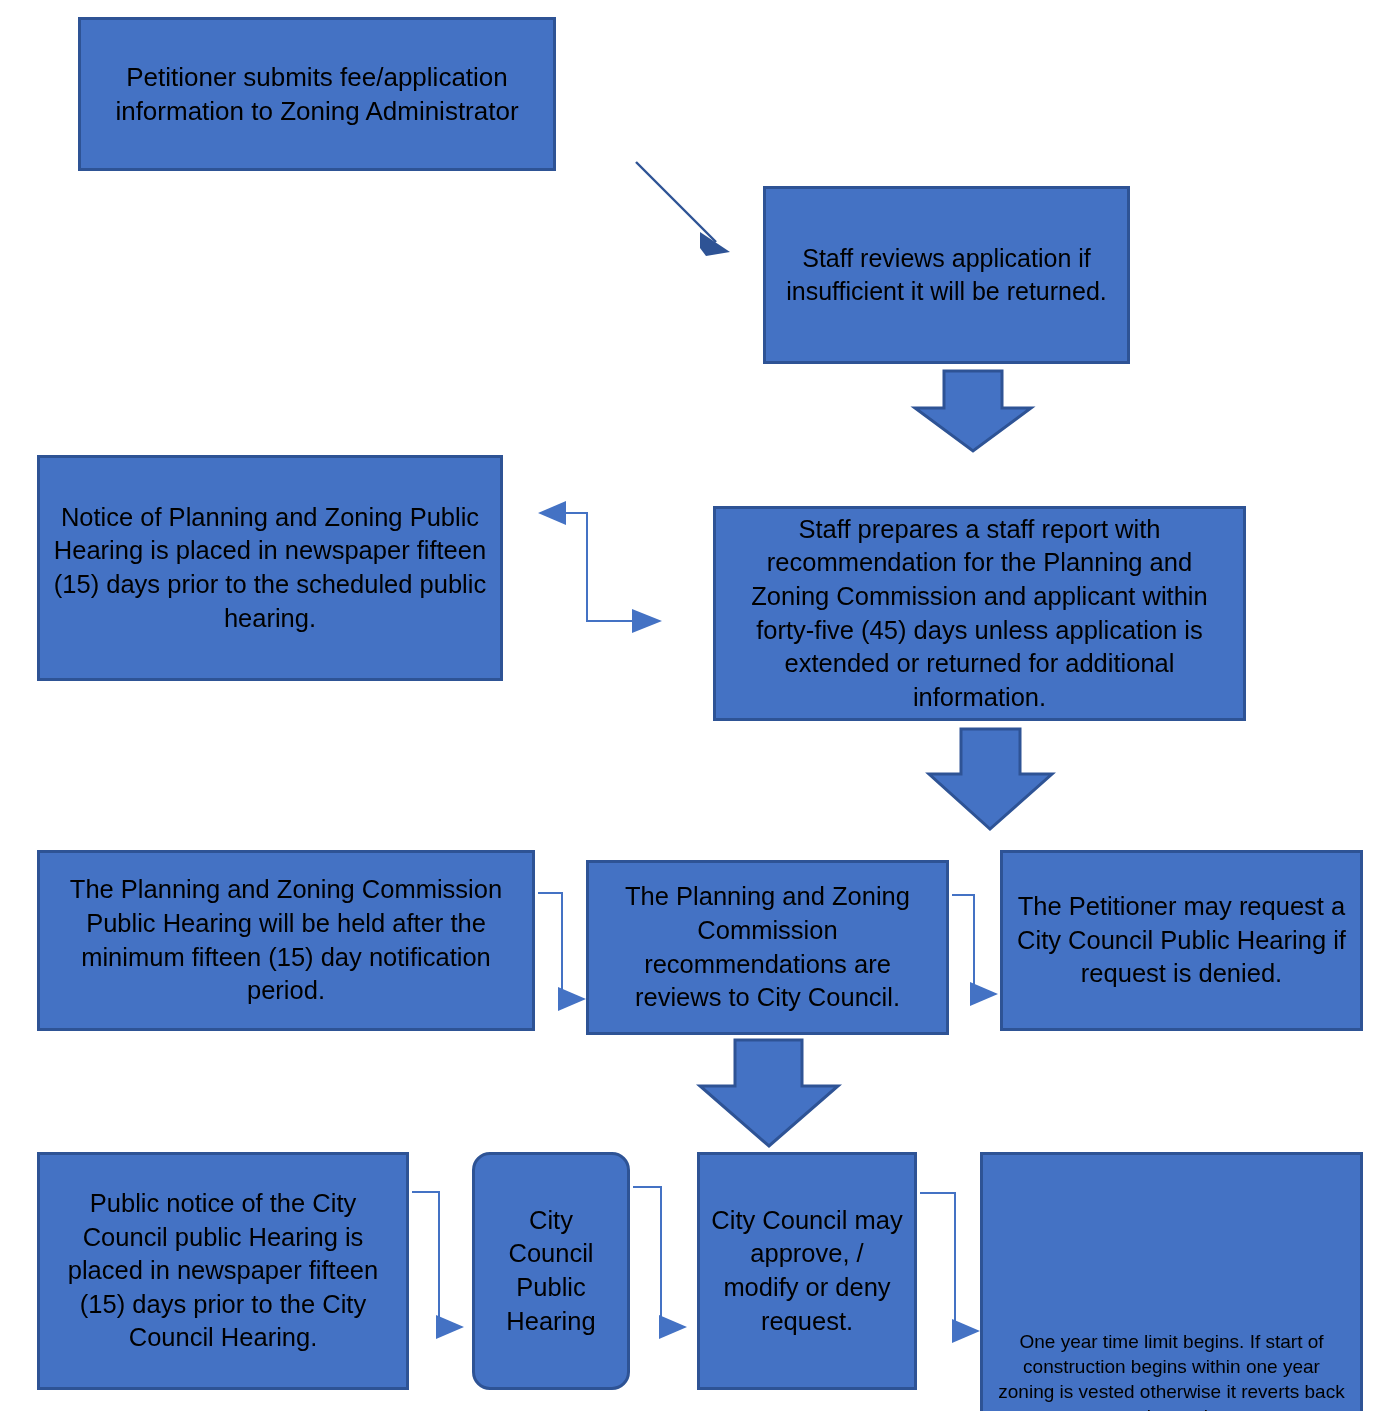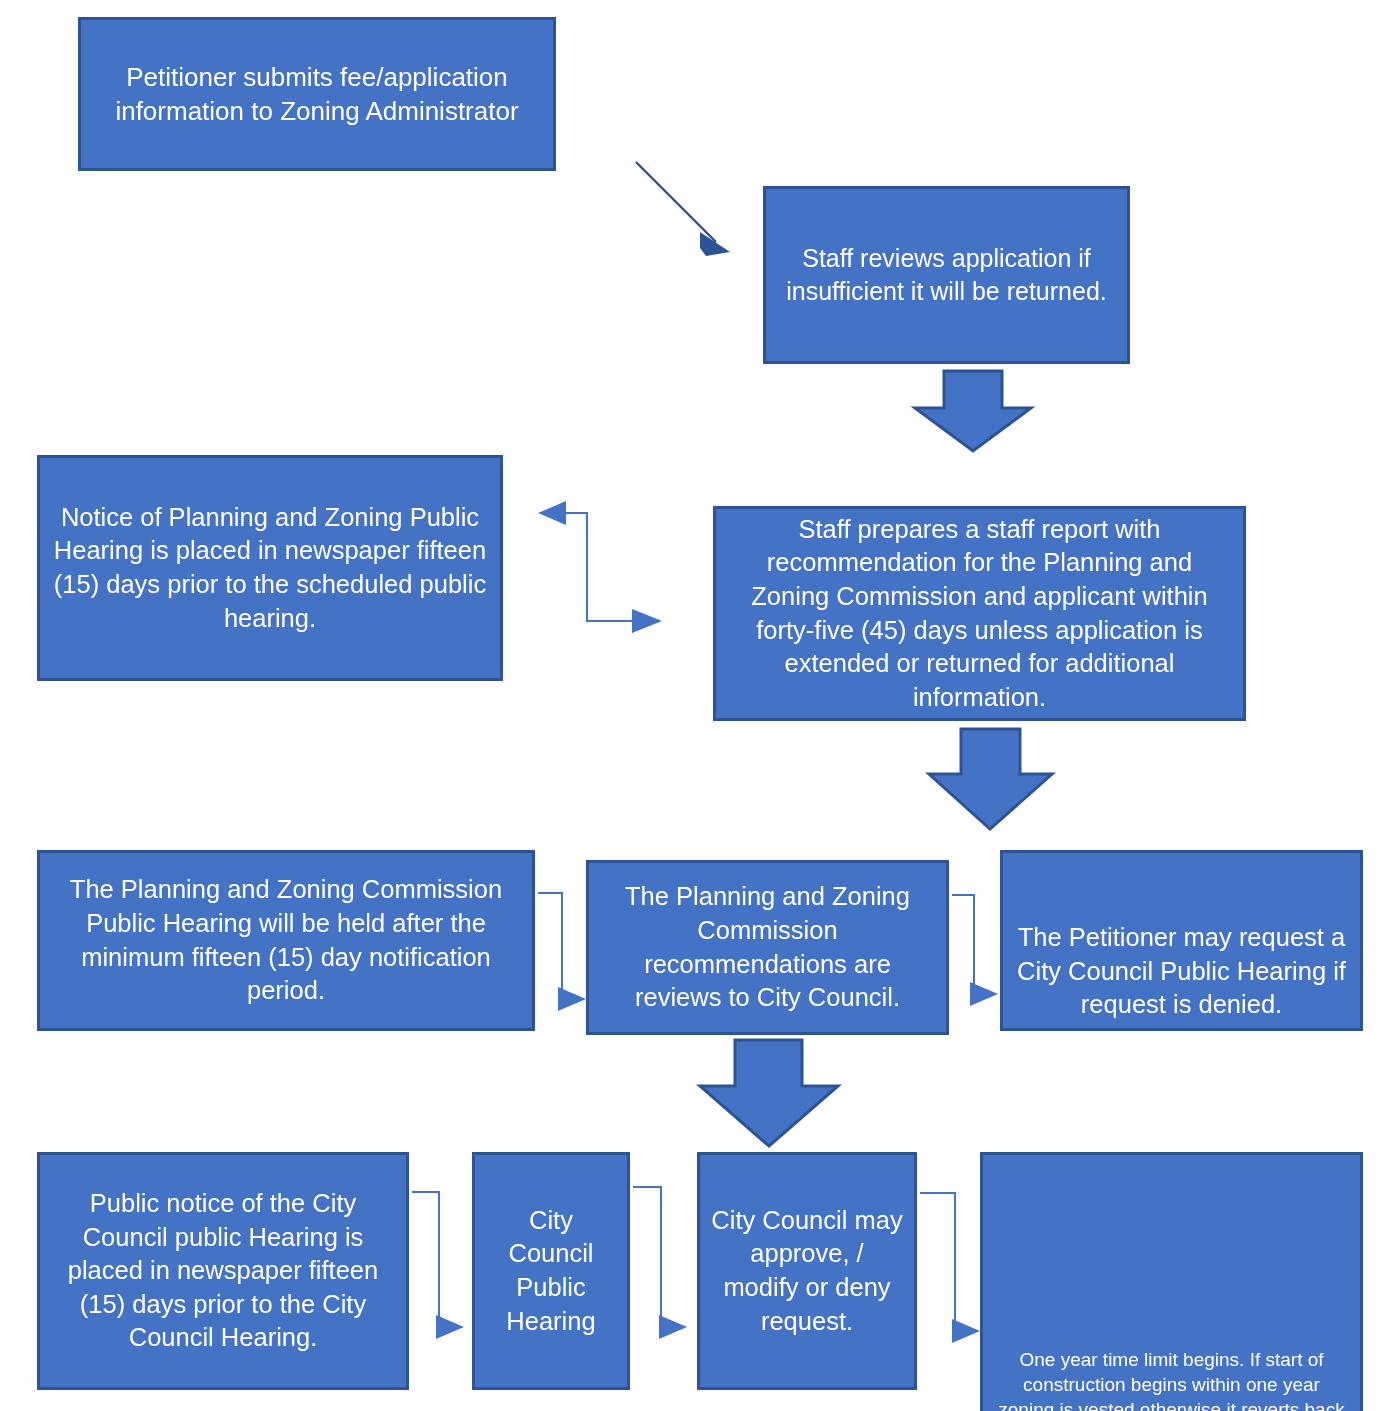--- a/index.html
+++ b/index.html
@@ -7,42 +7,42 @@
     font-family:"Liberation Sans", sans-serif;
     width:1392px;height:1411px;position:relative;overflow:hidden;
   }
   #canvas{position:absolute;left:0;top:0;width:1392px;height:1411px;}
 
   .node{
     position:absolute;
     background:#4472C4;
     border:3px solid #2E5395;
     box-sizing:border-box;
-    color:#ffffff;
+    color:#000000;
     display:flex;
     align-items:center;
     justify-content:center;
     text-align:center;
     line-height:1.32;
-    padding:6px 10px;
+    padding:24px 10px;
     font-weight:400;
     -webkit-font-smoothing:antialiased;
   }
   .node .txt{width:100%;display:block;}
 
   
   #n-petitioner   {left:78px;  top:17px;   width:478px; height:154px; font-size:26px;}
   #n-staffreview  {left:763px; top:186px;  width:367px; height:178px; font-size:25px;}
   #n-notice       {left:37px;  top:455px;  width:466px; height:226px; font-size:25.5px;justify-content:center;}
   #n-staffreport  {left:713px; top:458px;  width:533px; height:215px; font-size:25.5px;margin-top:48px;}
   #n-pzhearing    {left:37px;  top:850px;  width:498px; height:181px; font-size:25.5px;}
   #n-pzrecommend  {left:586px; top:860px;  width:363px; height:175px; font-size:25.5px;}
-  #n-petitionreq  {left:1000px;top:850px;  width:363px; height:181px; font-size:25.5px;align-items:flex-end;}
+  #n-petitionreq  {left:1000px;top:850px;  width:363px; height:181px; font-size:25.5px;}
   #n-publicnotice {left:37px;  top:1152px; width:372px; height:238px; font-size:25.5px;}
-  #n-ccpublic     {left:472px; top:1152px; width:158px; height:238px; font-size:25.5px;}
+  #n-ccpublic     {left:472px; top:1152px; width:158px; height:238px; font-size:25.5px;border-radius:18px;}
   #n-ccapprove    {left:697px; top:1152px; width:220px; height:238px; font-size:25.5px;}
   #n-oneyear      {left:980px; top:1152px; width:383px; height:304px; font-size:19px;align-items:flex-end;}
 
   svg#wires{position:absolute;left:0;top:0;width:1392px;height:1411px;pointer-events:none;}
   .thin{stroke:#4472C4;stroke-width:2;fill:none;}
   .headfill{fill:#4472C4;}
   .blockarrow{fill:#4472C4;stroke:#2E5395;stroke-width:3;stroke-linejoin:miter;}
   .diag{stroke:#2E5395;stroke-width:2.4;fill:none;}
   .diaghead{fill:#2E5395;}
 </style>

